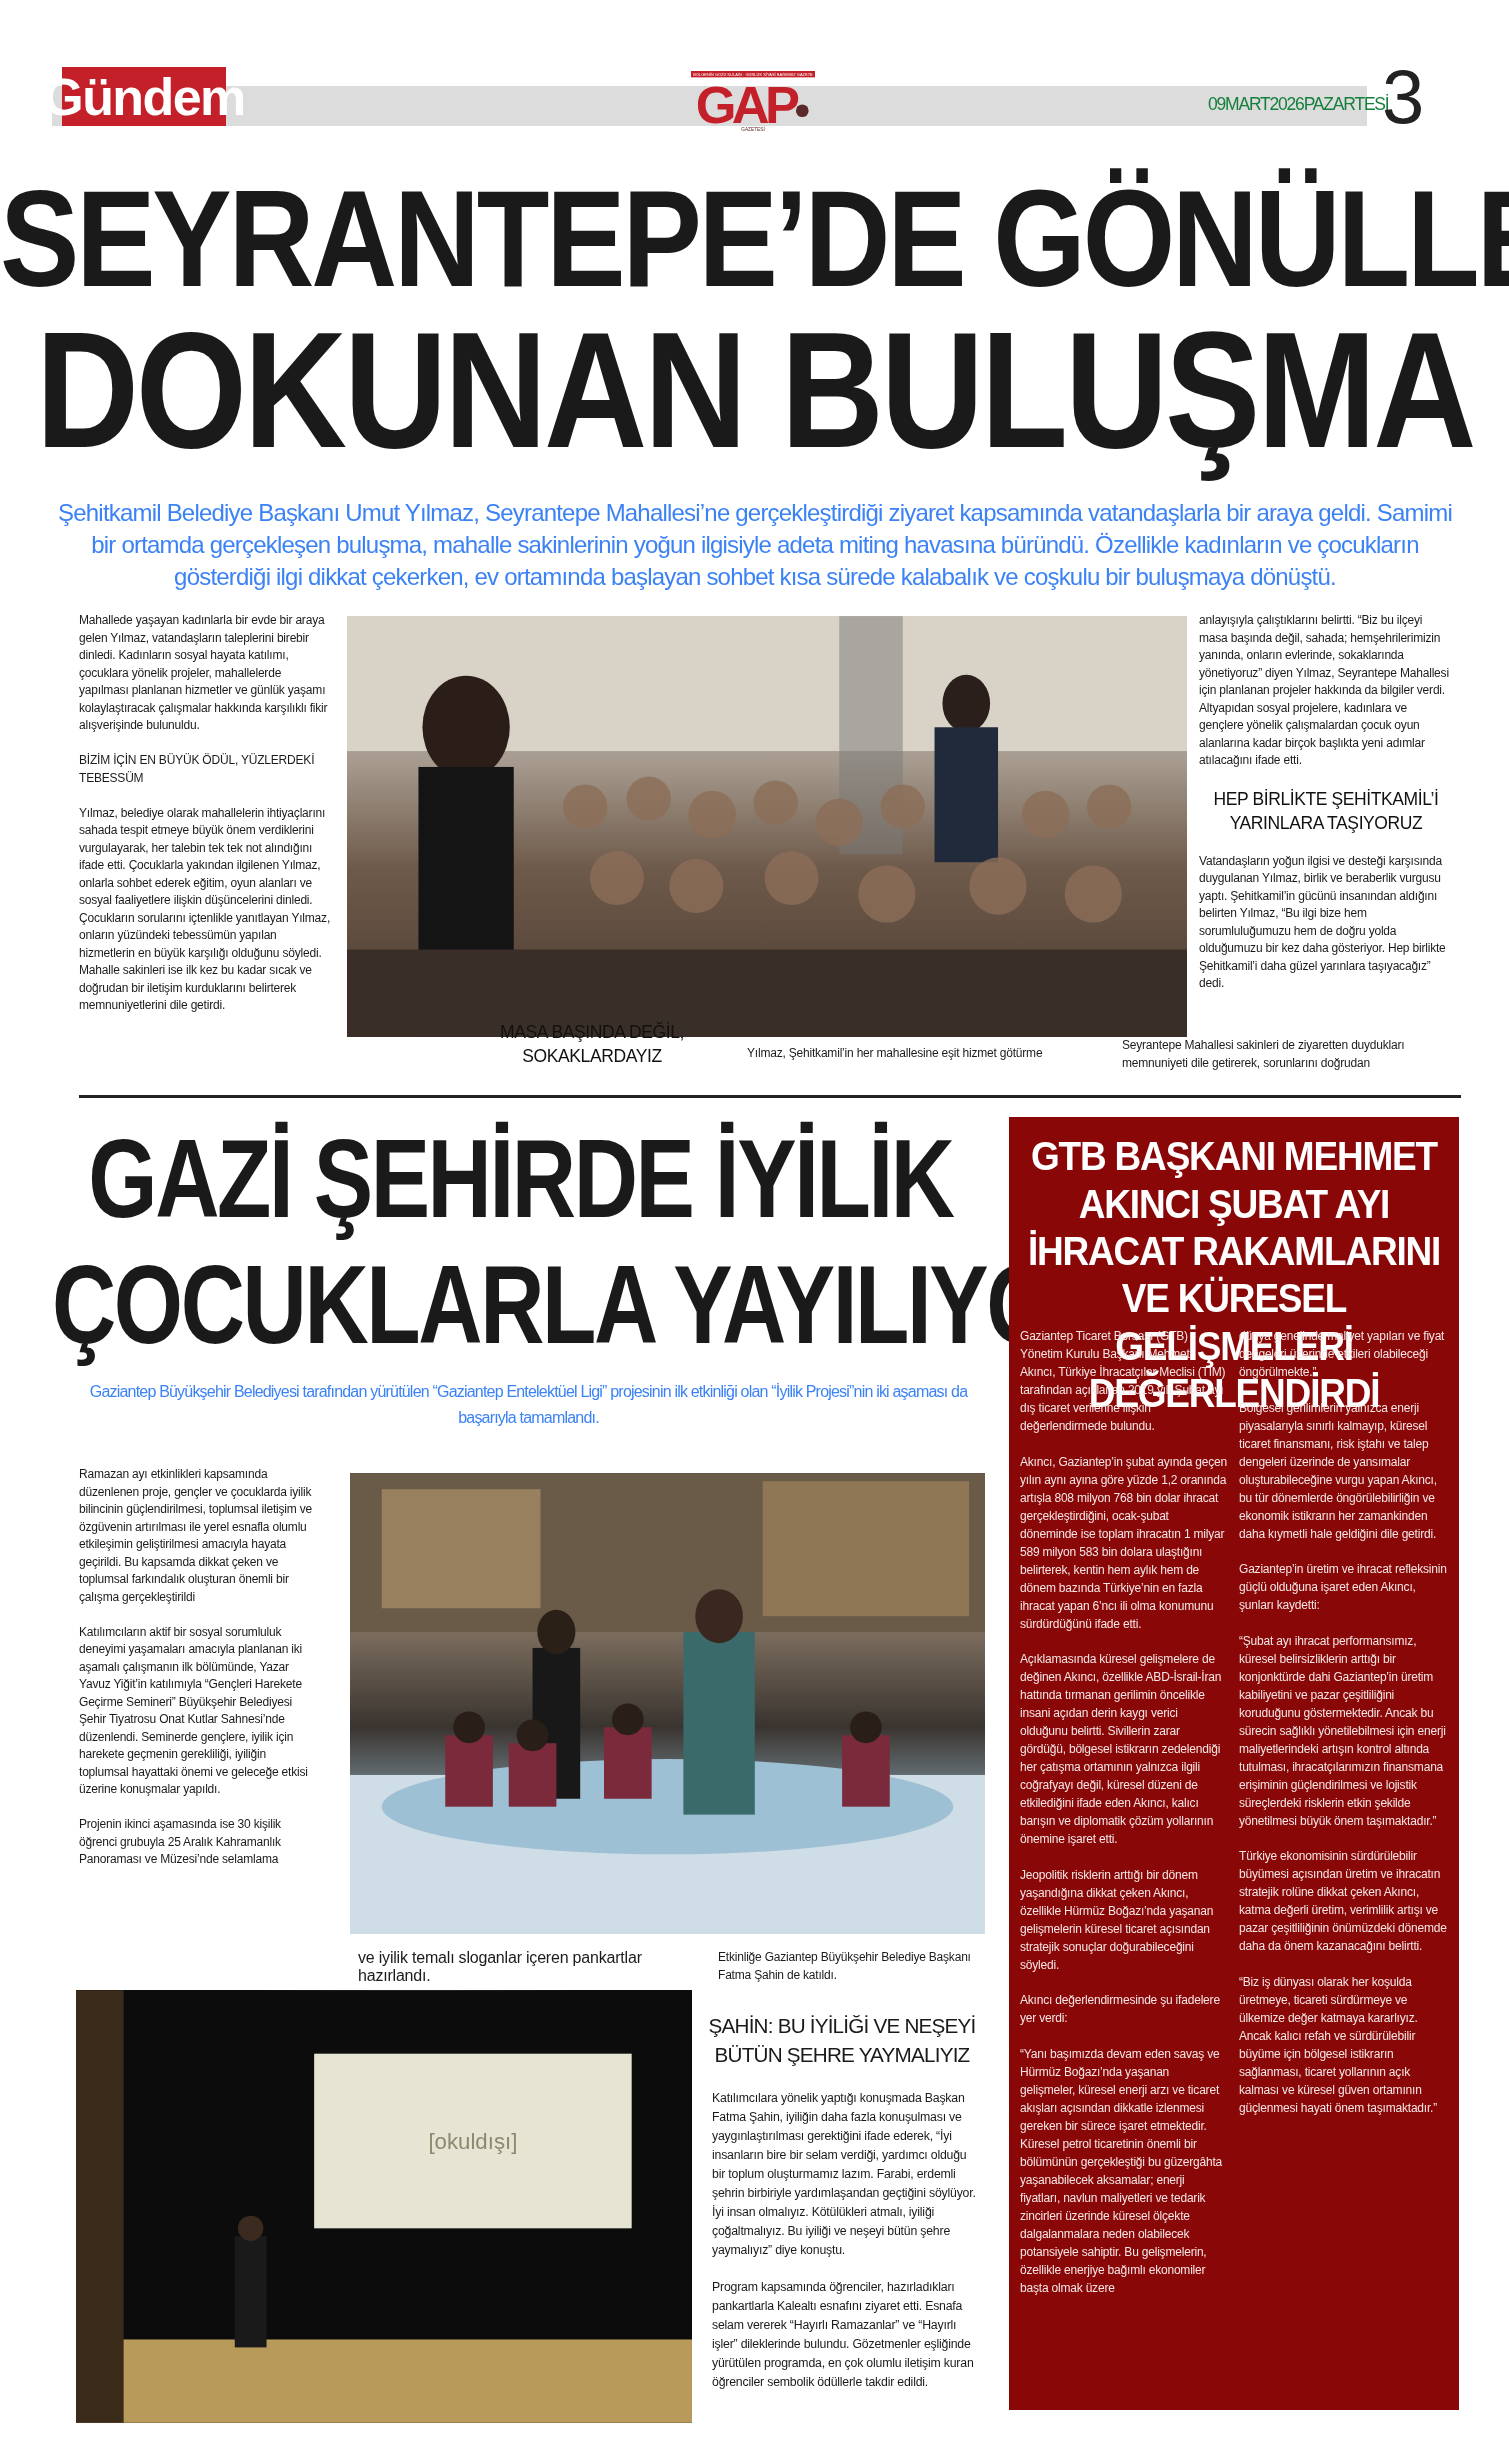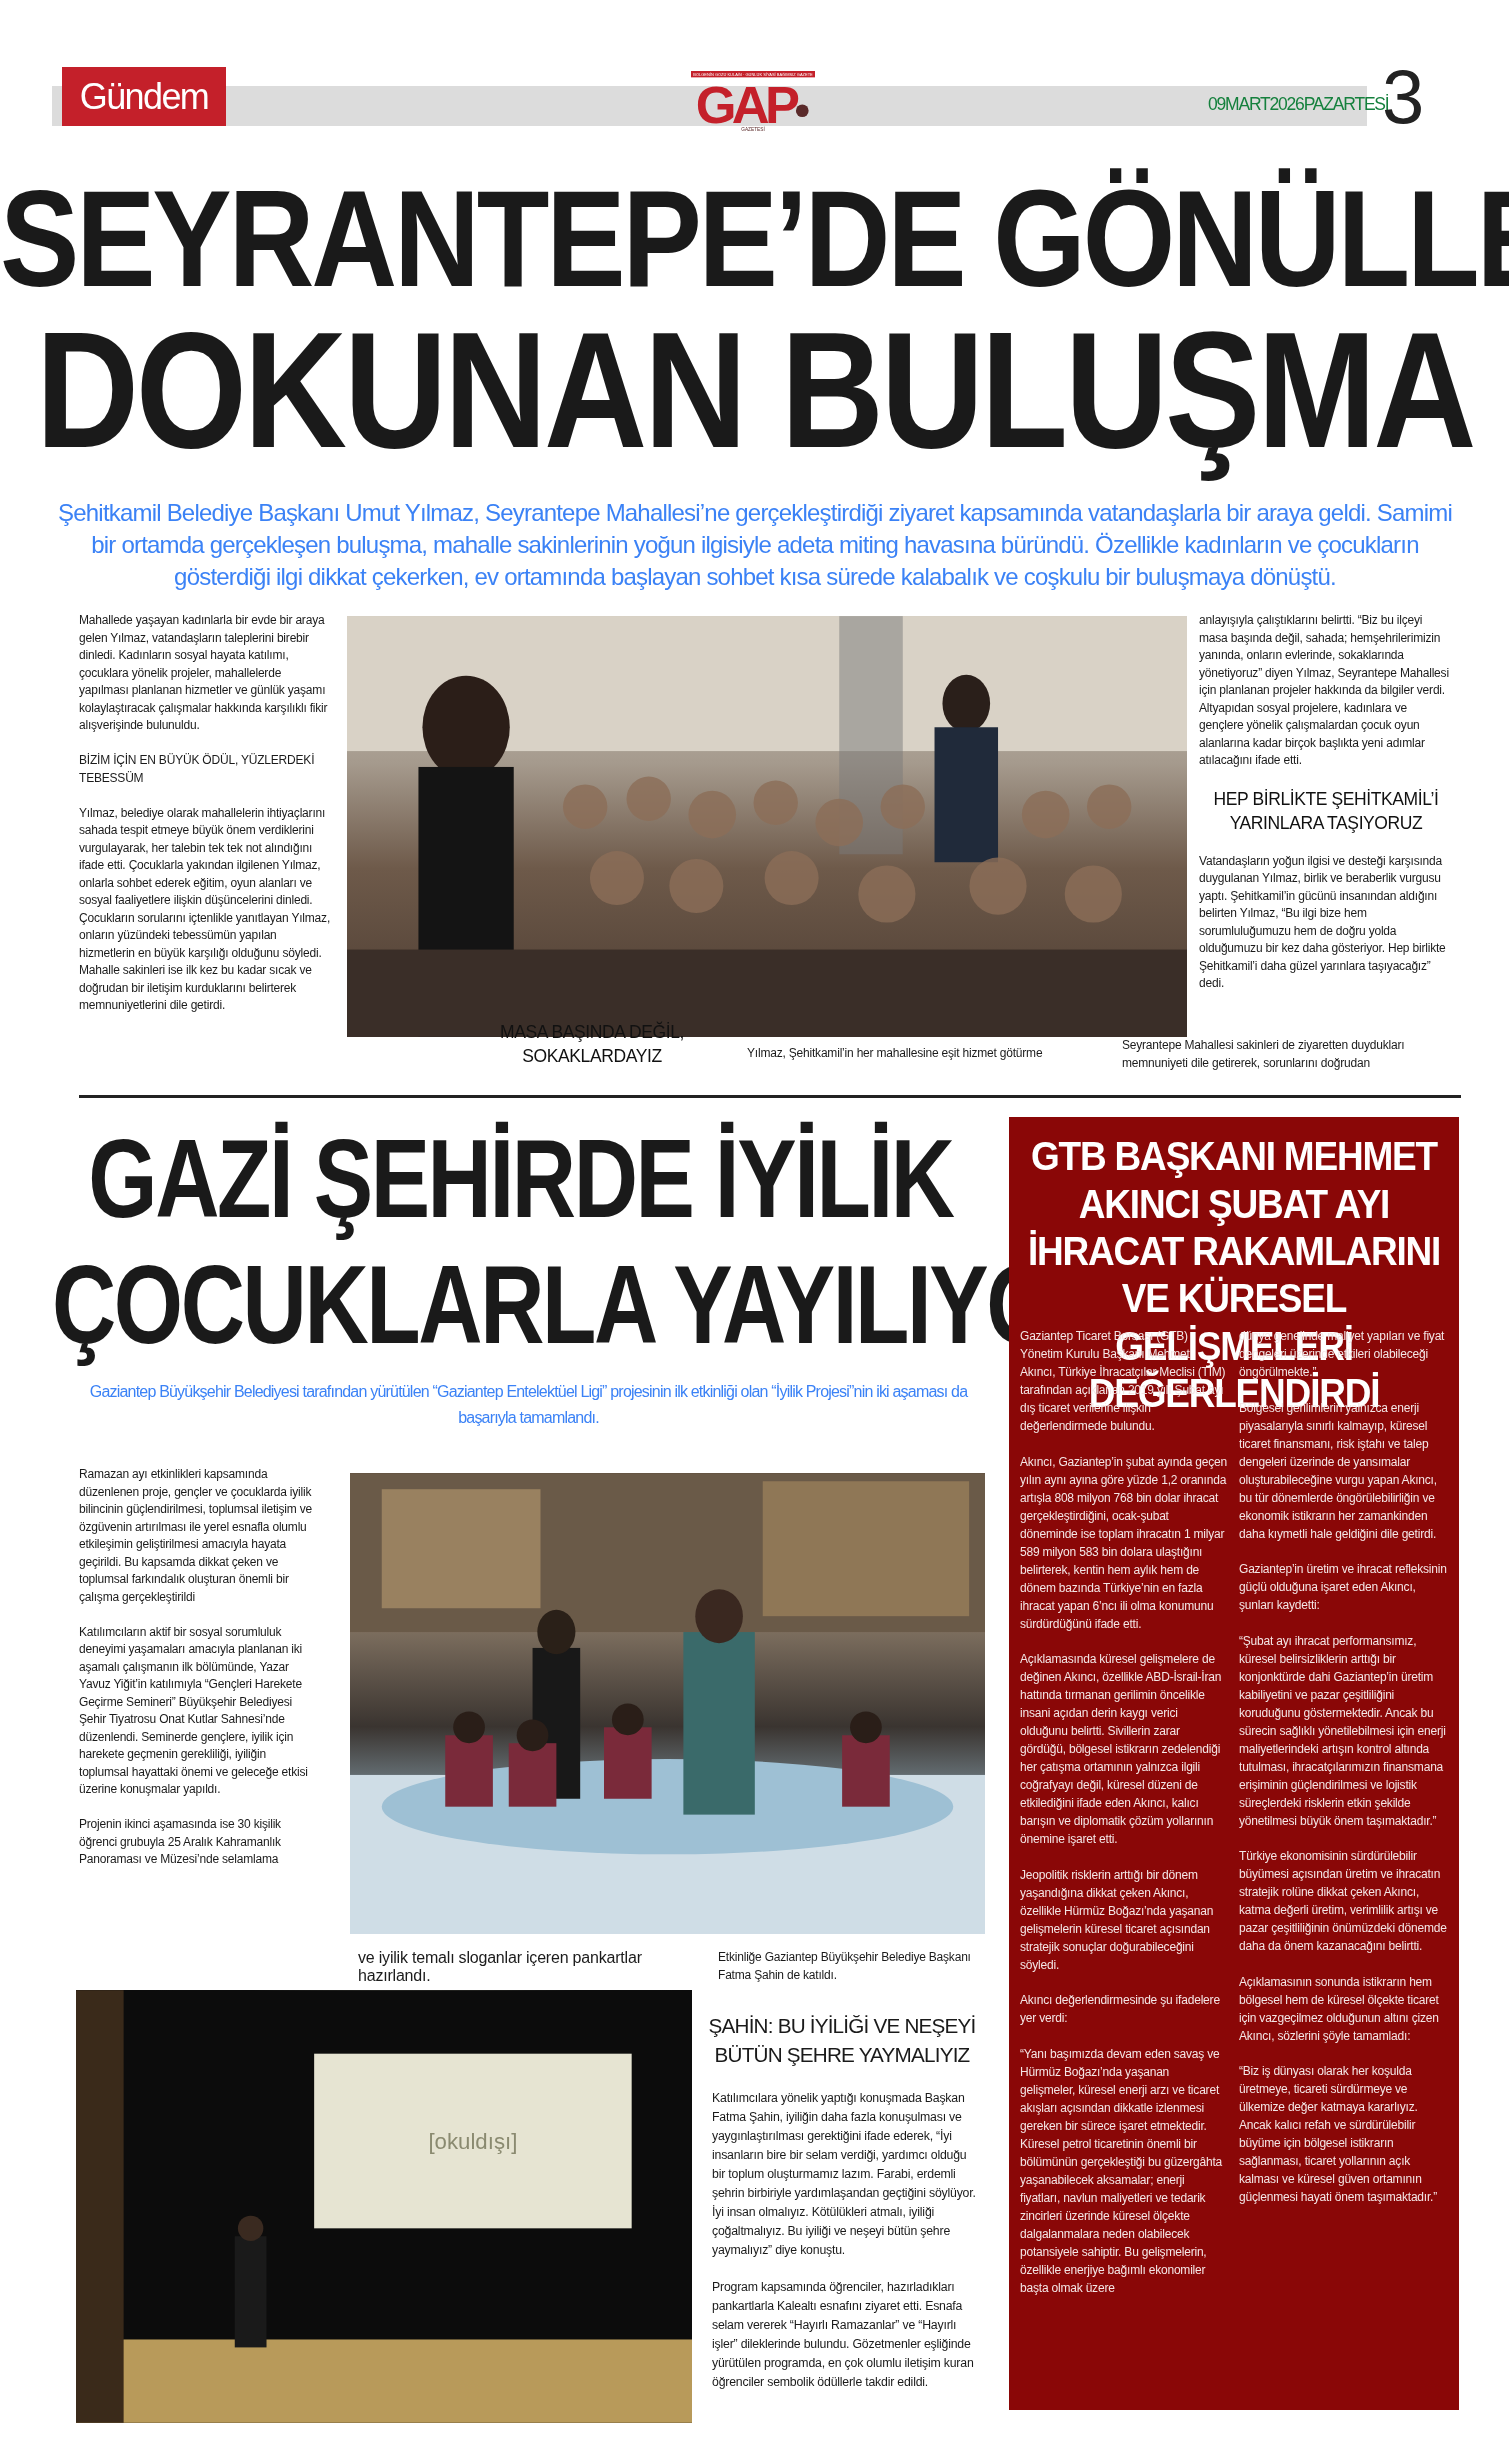--- a/index.html
+++ b/index.html
@@ -1,21 +1,21 @@
 <!DOCTYPE html>
 <html style="font-size:12.7px"><head>
 <meta charset="utf-8">
 <style>
 *{box-sizing:border-box;margin:0;padding:0}
 html,body{width:1509px;height:2438px;background:#fff;overflow:hidden}
 body{position:relative;font-family:"Liberation Sans",sans-serif;color:#1a1a1a}
 .abs{position:absolute}
 
 #hdr-bar{left:52px;top:86px;width:1315px;height:40px;background:#dcdcdc}
-#hdr-section{left:62px;top:67px;width:164px;height:59px;background:#c4202a;color:#fff;font-size:36px;font-weight:normal;display:flex;align-items:center;justify-content:center;letter-spacing:-1.6px}
+#hdr-section{left:62px;top:67px;width:164px;height:59px;background:#c4202a;color:#fff;font-size:52px;font-weight:bold;display:flex;align-items:center;justify-content:center;letter-spacing:-1.6px}
 #hdr-logo{left:691px;top:71px;width:124px;height:62px}
 #hdr-date{left:1208px;top:94px;width:175px;font-size:17.5px;text-align:left;letter-spacing:-1.2px;color:#15803d}
 #hdr-page{left:1382px;top:59px;width:56px;font-size:76px;line-height:76px;color:#222;font-weight:300}
 
 .hl{font-weight:900;color:#1a1a1a;text-align:center;white-space:nowrap;letter-spacing:-3.2px;line-height:1}
 #hl1a{left:0;top:170px;width:1509px;font-size:119px;transform:scaleY(1.15);transform-origin:center top}
 #hl1b{left:0;top:308px;width:1509px;font-size:143px;transform:scaleY(1.15);transform-origin:center top}
 .deck{text-align:center;font-size:24px;line-height:32px;letter-spacing:-0.8px;color:#3b82f6}
 #deck1{left:56px;top:497px;width:1398px}
 .col{font-size:12px;line-height:17.5px;letter-spacing:-0.2px;color:#1b1b1b}
@@ -181,16 +181,15 @@
   <p>Jeopolitik risklerin arttığı bir dönem yaşandığına  dikkat çeken Akıncı, özellikle Hürmüz Boğazı’nda yaşanan gelişmelerin küresel ticaret açısından stratejik sonuçlar doğurabileceğini söyledi.</p>
   <p>Akıncı değerlendirmesinde şu ifadelere yer verdi:</p>
   <p>“Yanı başımızda devam eden savaş ve Hürmüz Boğazı’nda yaşanan gelişmeler, küresel enerji arzı ve ticaret akışları açısından dikkatle izlenmesi gereken bir sürece işaret etmektedir. Küresel petrol ticaretinin önemli bir bölümünün gerçekleştiği bu güzergâhta yaşanabilecek aksamalar; enerji fiyatları, navlun maliyetleri ve tedarik zincirleri üzerinde küresel ölçekte dalgalanmalara neden olabilecek potansiyele sahiptir. Bu gelişmelerin, özellikle enerjiye bağımlı ekonomiler başta olmak üzere</p>
 </div>
 <div id="rc2" class="abs rc">
   <p>dünya genelinde maliyet yapıları ve fiyat dengeleri üzerinde etkileri olabileceği öngörülmekte.”</p>
   <p>Bölgesel gerilimlerin yalnızca enerji piyasalarıyla sınırlı kalmayıp, küresel ticaret finansmanı, risk iştahı ve talep dengeleri üzerinde de yansımalar oluşturabileceğine vurgu yapan Akıncı, bu tür dönemlerde öngörülebilirliğin ve ekonomik istikrarın her zamankinden daha kıymetli hale geldiğini dile getirdi.</p>
   <p>Gaziantep’in üretim ve ihracat refleksinin güçlü olduğuna işaret eden Akıncı, şunları kaydetti:</p>
   <p>“Şubat ayı ihracat performansımız, küresel belirsizliklerin arttığı bir konjonktürde dahi Gaziantep’in üretim kabiliyetini ve pazar çeşitliliğini koruduğunu göstermektedir. Ancak bu sürecin sağlıklı yönetilebilmesi için enerji maliyetlerindeki artışın kontrol altında tutulması, ihracatçılarımızın finansmana erişiminin güçlendirilmesi ve lojistik süreçlerdeki risklerin etkin şekilde yönetilmesi büyük önem taşımaktadır.”</p>
   <p>Türkiye ekonomisinin sürdürülebilir büyümesi açısından üretim ve ihracatın stratejik rolüne dikkat çeken Akıncı, katma değerli üretim, verimlilik artışı ve pazar çeşitliliğinin önümüzdeki dönemde daha da önem kazanacağını belirtti.</p>
-  <p>Açıklamasının sonunda istikrarın hem bölgesel hem de küresel ölçekte ticaret için vazgeçilmez olduğunun altını çizen Akıncı, sözlerini şöyle tamamladı:</p>
   <p>“Biz iş dünyası olarak her koşulda üretmeye, ticareti sürdürmeye ve ülkemize değer katmaya kararlıyız. Ancak kalıcı refah ve sürdürülebilir büyüme için bölgesel istikrarın sağlanması, ticaret yollarının açık kalması ve küresel güven ortamının güçlenmesi hayati önem taşımaktadır.”</p>
 </div>
 
 
 </body></html>

